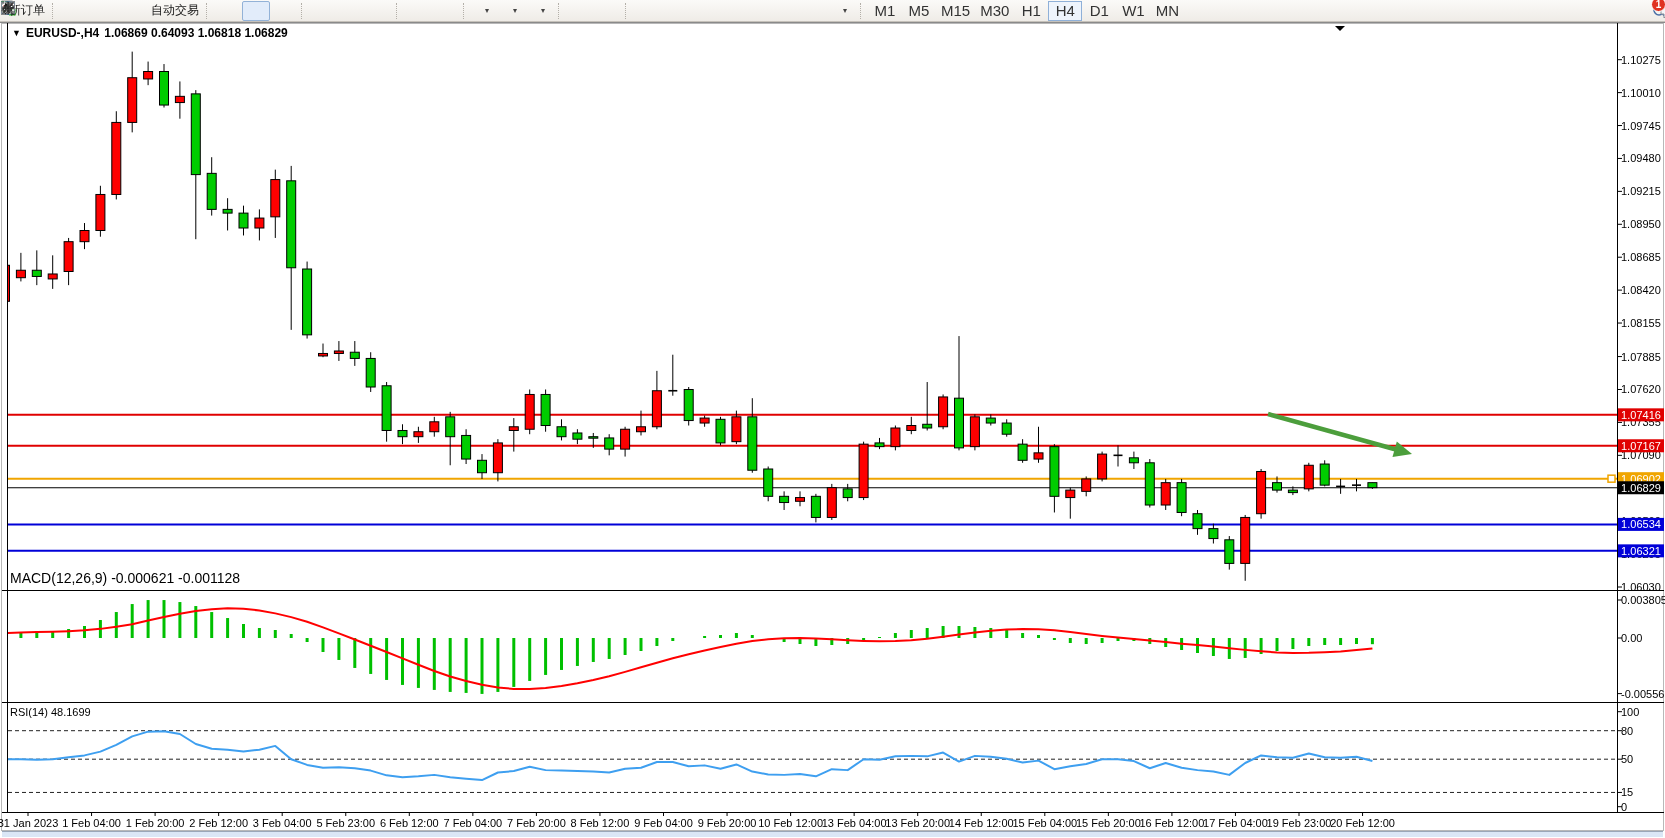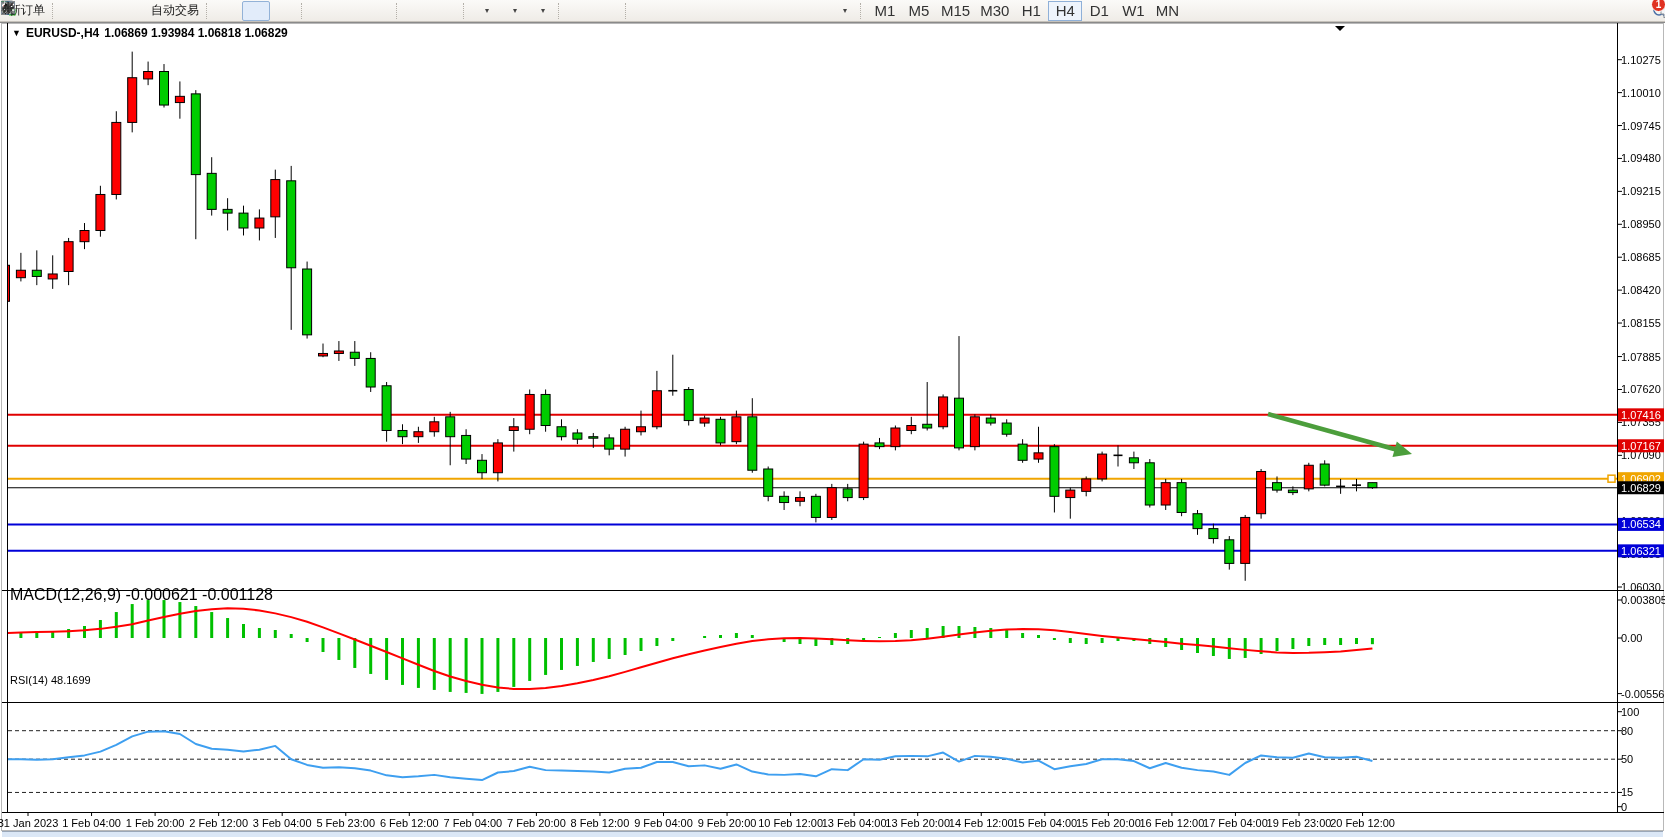--- a/index.html
+++ b/index.html
@@ -22,22 +22,22 @@
   .badge{position:absolute;top:-5px;right:-7px;background:#e03121;color:#fff;font-size:10px;
          font-weight:bold;border-radius:8px;min-width:13px;height:13px;line-height:13px;
          text-align:center;border:1px solid #fff;}
   .chatwrap{position:relative;}
   
   .chart-area{position:absolute;left:0;top:22px;width:1665px;height:816px;}
   svg{position:absolute;left:0;top:0;}
   .overlay{position:absolute;color:#000;}
   .title{left:12px;top:4px;font-size:12px;font-weight:bold;display:flex;align-items:center;gap:5px;}
   .title .tri{font-size:9px;font-weight:normal;}
-  .macd-label{left:10px;top:564px;font-size:16px;}
-  .rsi-label{left:10px;top:652px;font-size:11px;}
+  .macd-label{left:10px;top:548px;font-size:14px;}
+  .rsi-label{left:10px;top:684px;font-size:11px;}
   text{font-family:"Liberation Sans",sans-serif;}
 </style>
 </head>
 <body>
 
 <div class="stage">
   <div class="toolbar" id="toolbar">
       <div class="tbtn">
         <span style="display: inline-flex;">
           <svg width="16" height="16">
@@ -732,18 +732,18 @@
           <line x1="1268" y1="414" x2="1400.4377850844407" y2="450.78827363456685" stroke="#4c9e3c" stroke-width="4.5"></line>
           <polygon points="1412,454 1392.5155267163723,456.8905537288898 1396.79782853695,441.47426717481073" fill="#4c9e3c"></polygon>
         </g>
         <g>
           <polygon points="1335,26 1345,26 1340,31" fill="#000"></polygon>
         </g>
       </svg>
     <div class="overlay title">
       <span class="tri">▼</span>
       <span>EURUSD-,H4</span>
-      <span>1.06869 1.93984 1.06818 1.06829</span>
+      <span>1.06869 0.64093 1.06818 1.06829</span>
     </div>
     <div class="overlay macd-label">MACD(12,26,9) -0.000621 -0.001128</div>
     <div class="overlay rsi-label">RSI(14) 48.1699</div>
   </div>
 </div>
 
 </body></html>

